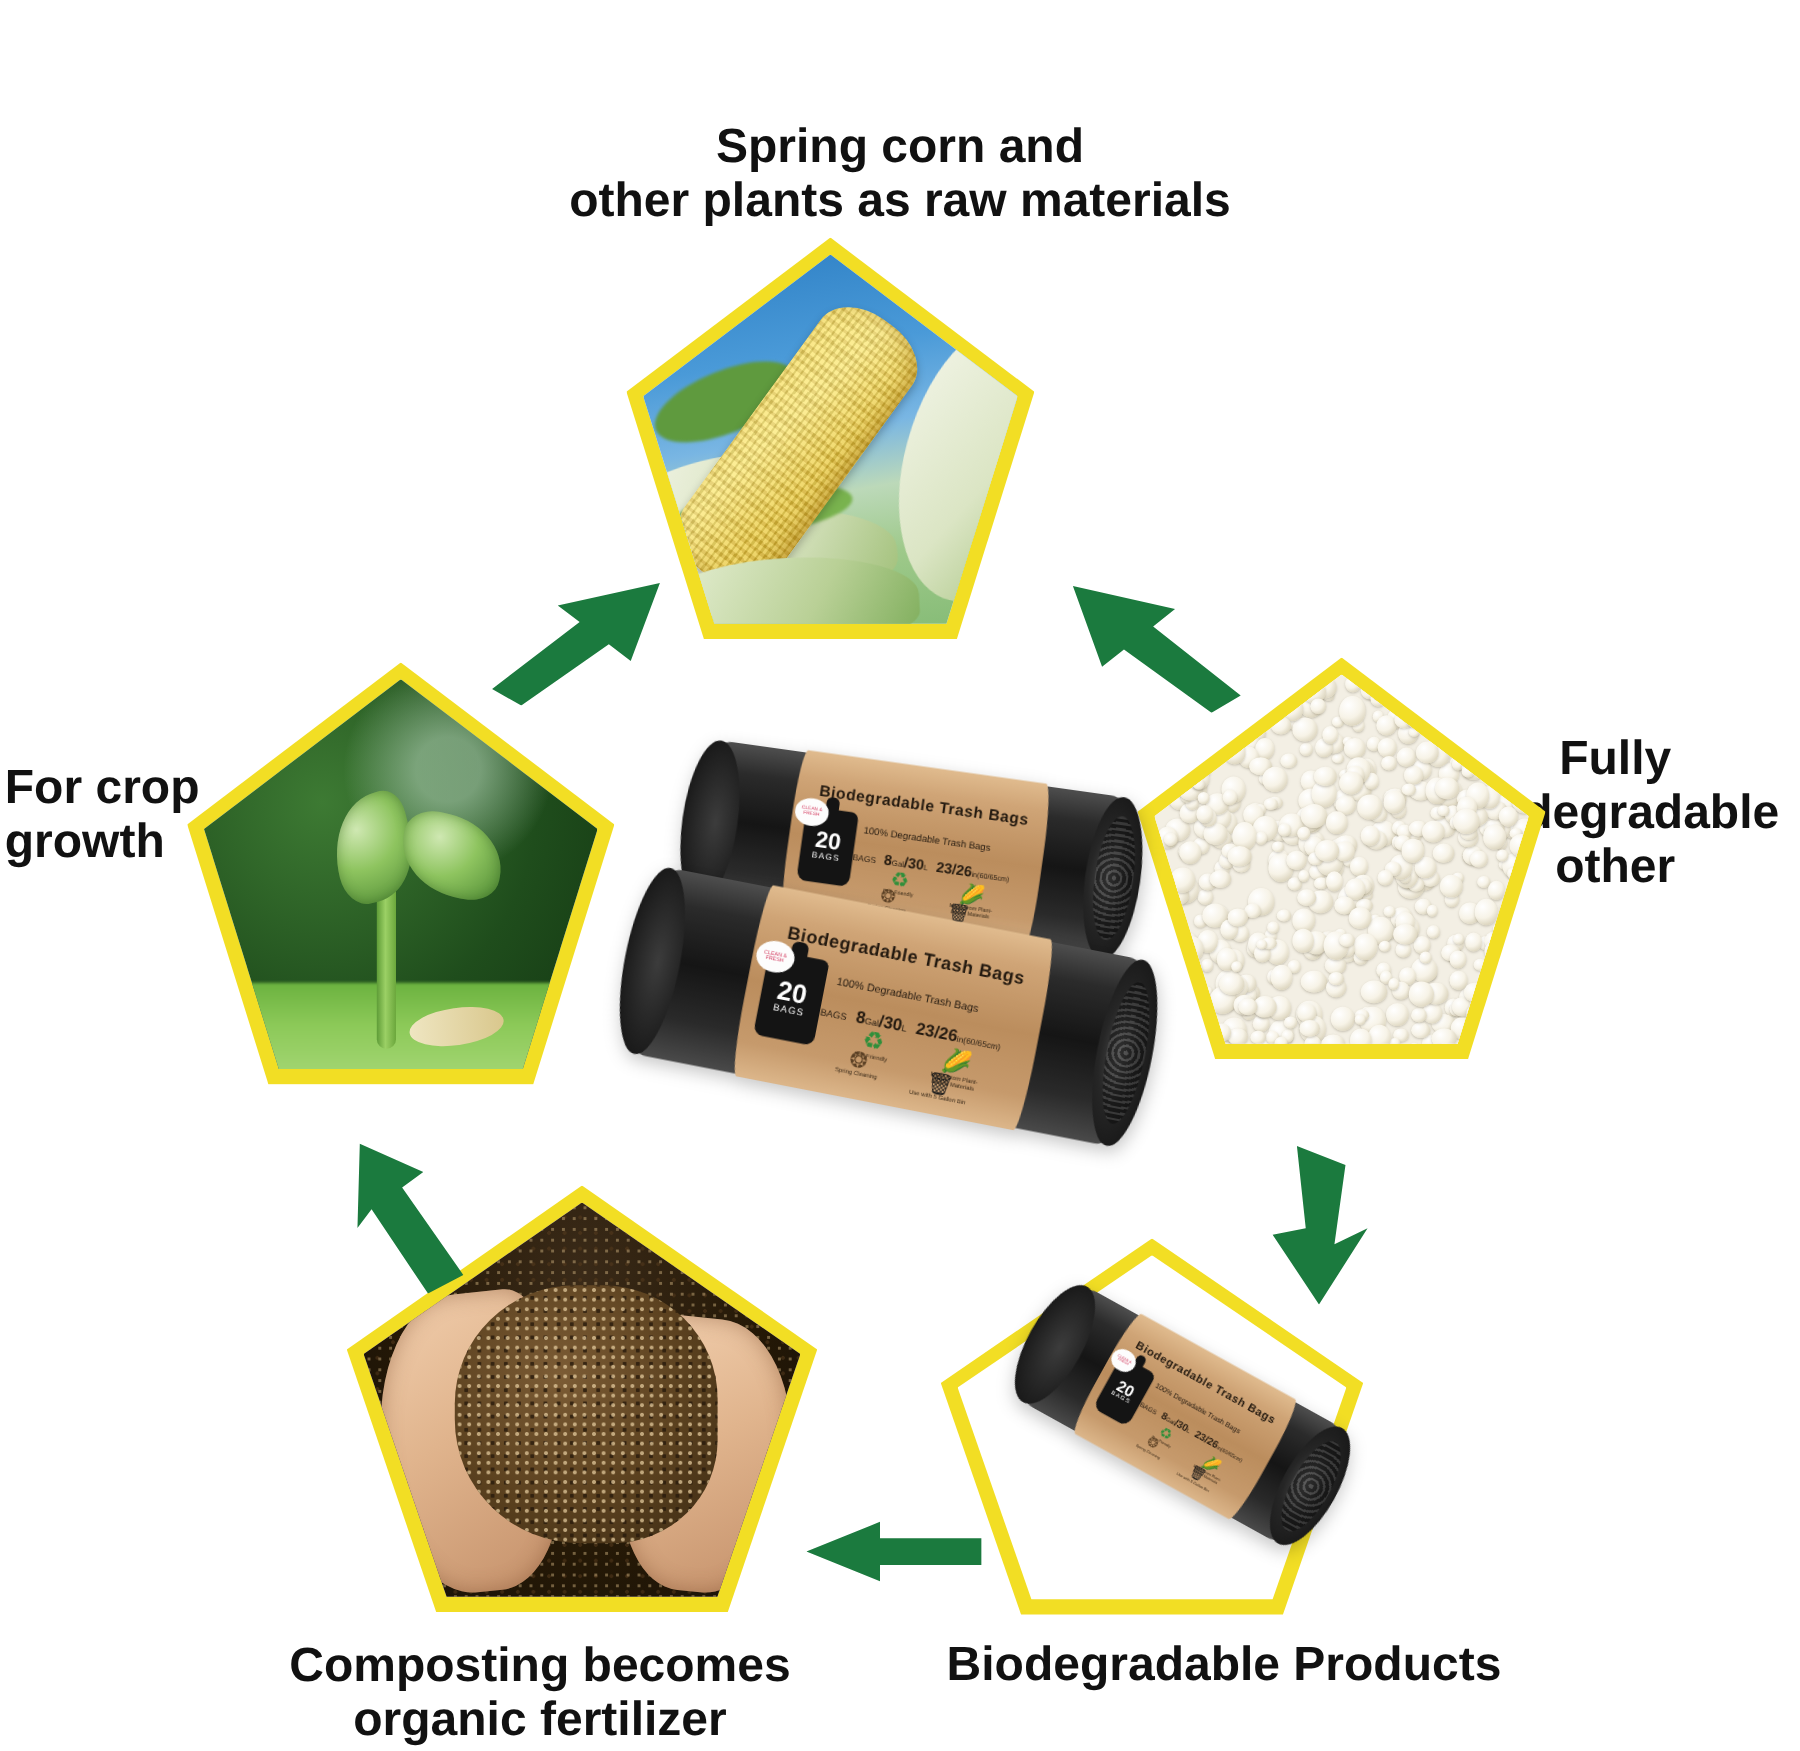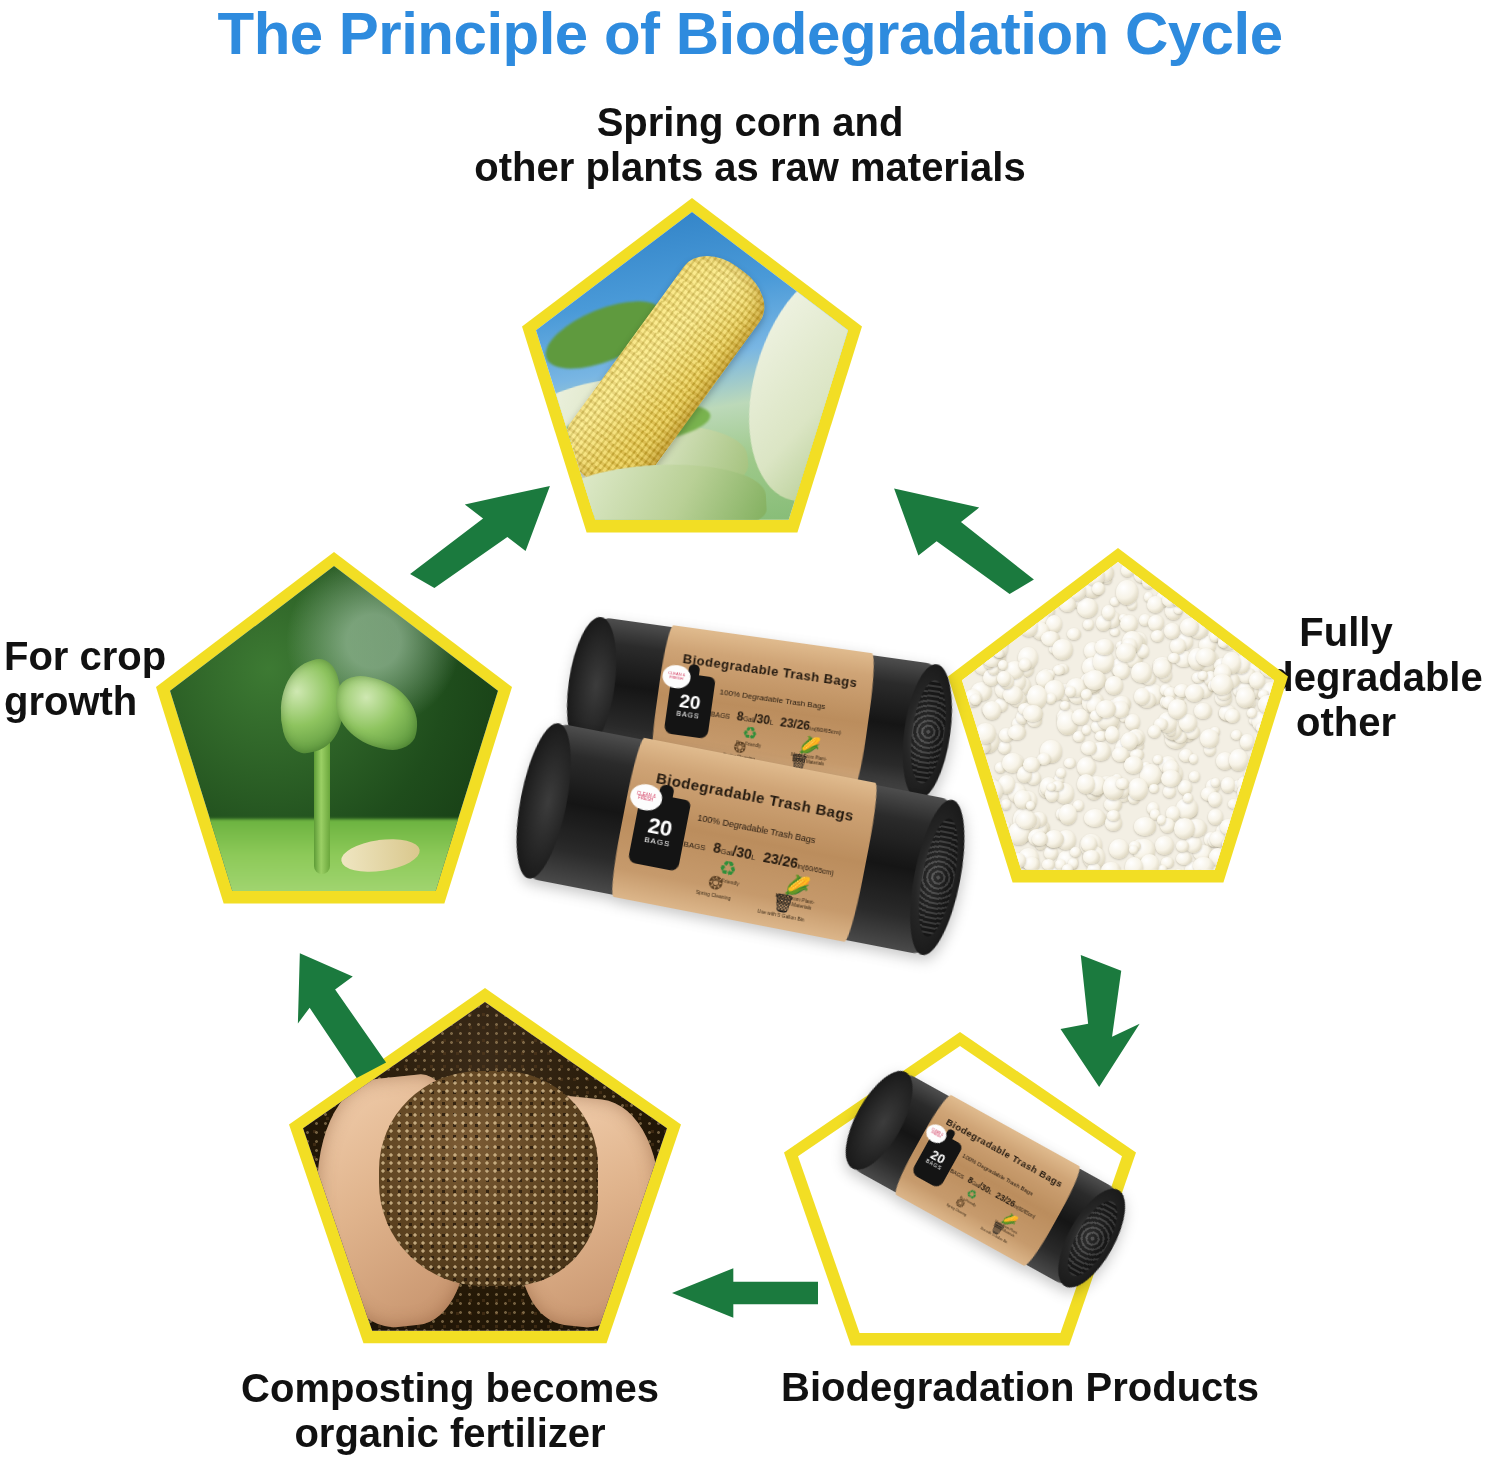--- a/index.html
+++ b/index.html
@@ -333,32 +333,31 @@
 
   
   .arrow { position: absolute; }
   .arrow svg { display:block; width:100%; height:100%; }
 </style>
 </head>
 <body>
 
 <div id="stage">
 
-  <div class="title">The Principle of Biodegradation Cycle</div>
 
   <div class="caption cap-top">Spring corn and
 other plants as raw materials</div>
   <div class="caption cap-right">Fully
 biodegradable
 other</div>
   <div class="caption cap-left">For crop
 growth</div>
   <div class="caption cap-bottom-left">Composting becomes
 organic fertilizer</div>
-  <div class="caption cap-bottom-right">Biodegradation Products</div>
+  <div class="caption cap-bottom-right">Biodegradable Products</div>
 
   <div class="pent" style="left:522px; top:198px; width:340px; height:352px;">
     <div class="inner">
       <div class="art">
         <div class="corn-sky"></div>
         <div class="corn-husk" style="left:-6%; top:52%; width:58%; height:20%; border-radius:50%; transform:rotate(-10deg);"></div>
         <div class="corn-husk" style="left:-10%; top:66%; width:78%; height:26%; border-radius:50% 50% 40% 40%; transform:rotate(-6deg);"></div>
         <div class="corn-husk" style="right:-14%; top:16%; width:44%; height:74%; border-radius:60% 40% 50% 50%; transform:rotate(12deg);"></div>
         <div class="corn-leaf" style="left:2%; top:30%; width:40%; height:16%; background:#5f9a3e; transform:rotate(-22deg);"></div>
         <div class="corn-leaf" style="left:8%; top:60%; width:48%; height:12%; background:#79b34e; transform:rotate(-8deg);"></div>

